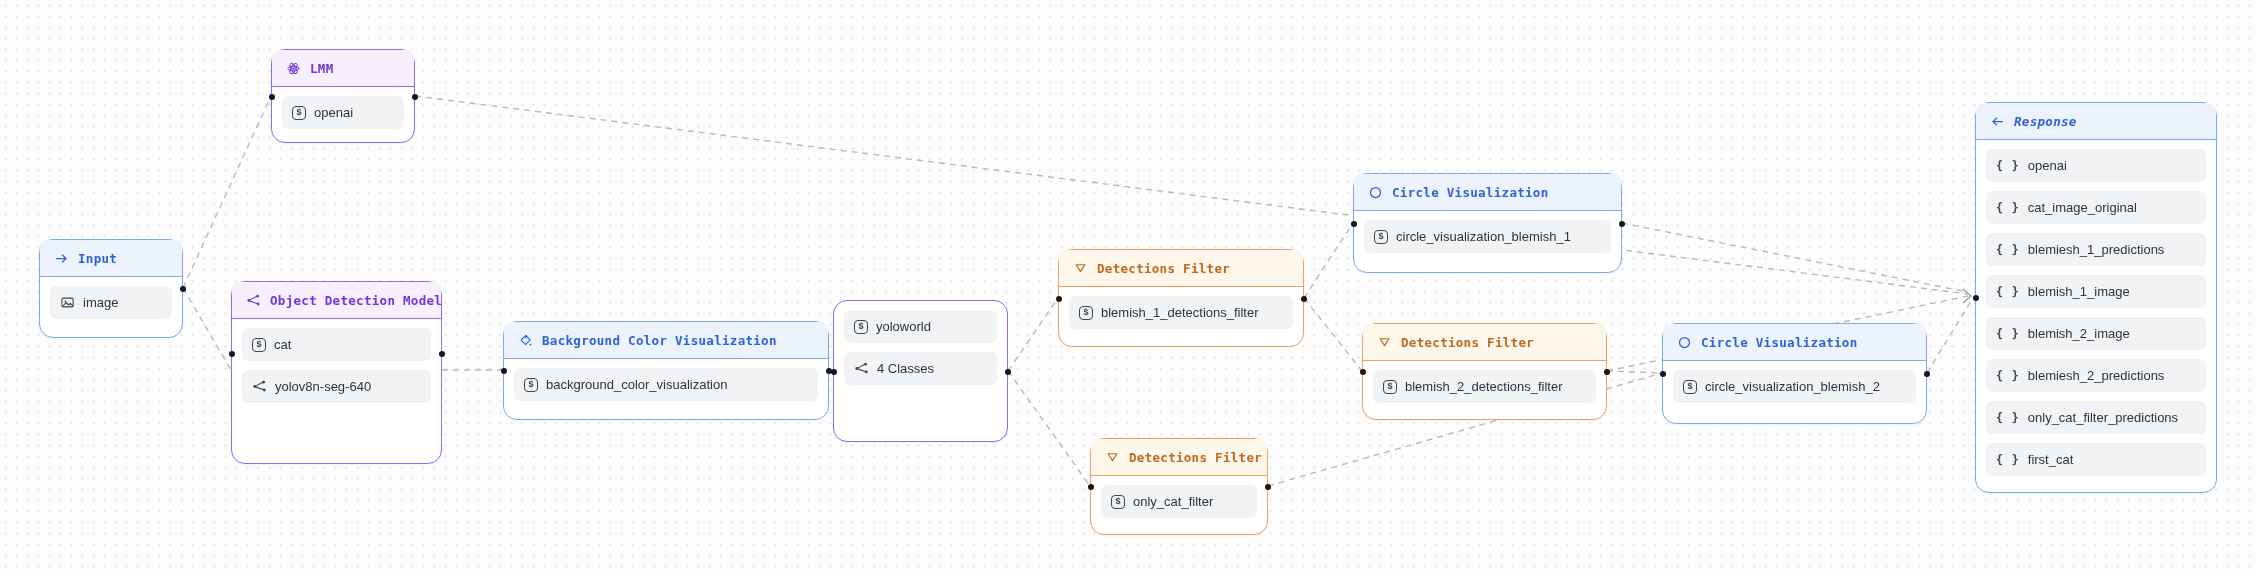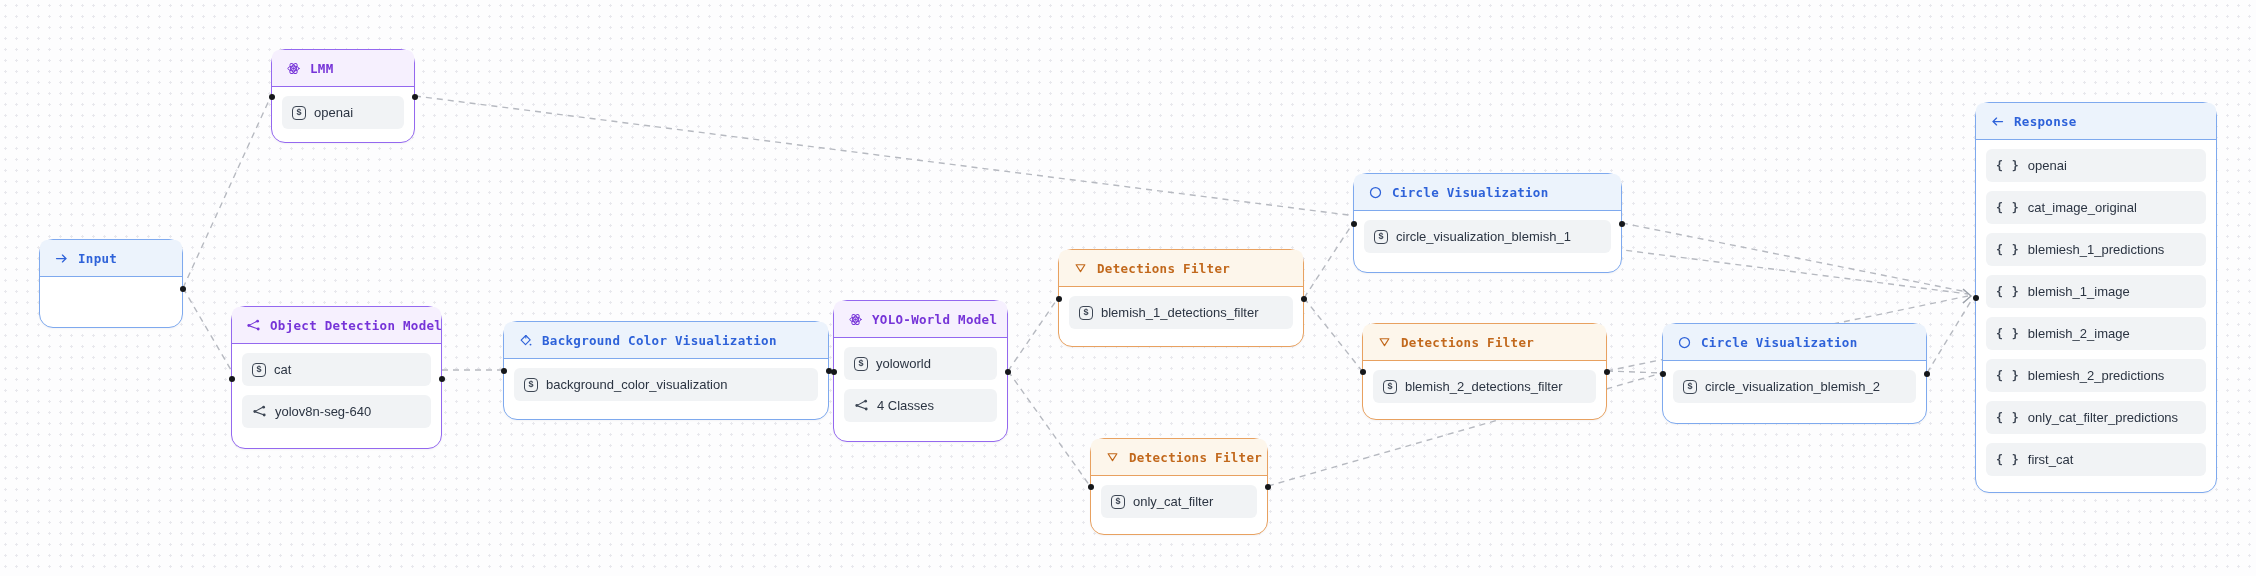--- a/index.html
+++ b/index.html
@@ -100,33 +100,45 @@
           <div class="item">
             <span class="iicon">
               <span class="sqicon" aria-hidden="true">$</span>
             </span>
             <span>openai</span>
           </div>
         </div>
         <span class="handle" style="background: rgb(21, 23, 26); top: 44px; left: -3.5px;"></span>
         <span class="handle" style="background: rgb(21, 23, 26); top: 44px; right: -3.5px;"></span>
       </div>
-      <div class="node" style="left: 39px; top: 239px; width: 144px; height: 89px; border-color: rgb(126, 169, 238);">
+      <div class="node" style="left: 39px; top: 239px; width: 144px; height: 99px; border-color: rgb(126, 169, 238);">
         <div class="node-header" style="background: rgb(236, 243, 252); border-bottom-color: rgb(126, 169, 238); color: rgb(46, 98, 217);">
           <span class="hicon">
             <svg width="15" height="15" viewBox="0 0 24 24" fill="none" stroke="currentColor" stroke-width="2" stroke-linecap="round" stroke-linejoin="round">
               <path d="M4 12 H19"></path>
               <path d="M13.5 6.5 L19 12 L13.5 17.5"></path>
             </svg>
           </span>
           <span>Input</span>
         </div>
+        <div class="node-body">
+          <div class="item">
+            <span class="iicon">
+              <svg width="15" height="15" viewBox="0 0 24 24" fill="none" stroke="currentColor" stroke-width="1.7" stroke-linecap="round" stroke-linejoin="round">
+                <rect x="3" y="5" width="18" height="14" rx="2"></rect>
+                <circle cx="8.5" cy="10" r="1.4" fill="currentColor" stroke="none"></circle>
+                <path d="M5.5 16.5 L10 12 L14 16 L16.5 13.5 L20.5 17.5"></path>
+              </svg>
+            </span>
+            <span>image</span>
+          </div>
+        </div>
         <span class="handle" style="background: rgb(21, 23, 26); top: 46px; right: -3.5px;"></span>
       </div>
-      <div class="node" style="left: 231px; top: 306px; width: 211px; height: 143px; border-color: rgb(148, 104, 239);">
+      <div class="node" style="left: 231px; top: 281px; width: 211px; height: 183px; border-color: rgb(148, 104, 239);">
         <div class="node-header" style="background: rgb(246, 240, 254); border-bottom-color: rgb(148, 104, 239); color: rgb(118, 52, 216);">
           <span class="hicon">
             <svg width="15" height="15" viewBox="0 0 24 24" fill="none" stroke="currentColor" stroke-width="1.7" stroke-linecap="round" stroke-linejoin="round">
               <circle cx="4.5" cy="12" r="2.3" fill="currentColor" stroke="none"></circle>
               <circle cx="18.5" cy="5" r="2.3" fill="currentColor" stroke="none"></circle>
               <circle cx="19.5" cy="17.5" r="2.3" fill="currentColor" stroke="none"></circle>
               <path d="M6.5 11 L16.5 5.7"></path>
               <path d="M6.7 13 L17.4 16.8"></path>
             </svg>
           </span>
@@ -171,31 +183,20 @@
             <span class="iicon">
               <span class="sqicon" aria-hidden="true">$</span>
             </span>
             <span>background_color_visualization</span>
           </div>
         </div>
         <span class="handle" style="background: rgb(21, 23, 26); top: 46px; left: -3.5px;"></span>
         <span class="handle" style="background: rgb(21, 23, 26); top: 46px; right: -3.5px;"></span>
       </div>
       <div class="node" style="left: 833px; top: 300px; width: 175px; height: 142px; border-color: rgb(148, 104, 239);">
-        <div class="node-header" style="background: rgb(246, 240, 254); border-bottom-color: rgb(148, 104, 239); color: rgb(118, 52, 216);">
-          <span class="hicon">
-            <svg width="15" height="15" viewBox="0 0 24 24" fill="none" stroke="currentColor" stroke-width="1.6" stroke-linecap="round" stroke-linejoin="round">
-              <circle cx="12" cy="12" r="2.1" fill="currentColor" stroke="none"></circle>
-              <ellipse cx="12" cy="12" rx="9" ry="3.8"></ellipse>
-              <ellipse cx="12" cy="12" rx="9" ry="3.8" transform="rotate(60 12 12)"></ellipse>
-              <ellipse cx="12" cy="12" rx="9" ry="3.8" transform="rotate(120 12 12)"></ellipse>
-            </svg>
-          </span>
-          <span>YOLO-World Model</span>
-        </div>
         <div class="node-body">
           <div class="item">
             <span class="iicon">
               <span class="sqicon" aria-hidden="true">$</span>
             </span>
             <span>yoloworld</span>
           </div>
           <div class="item">
             <span class="iicon">
               <svg width="15" height="15" viewBox="0 0 24 24" fill="none" stroke="currentColor" stroke-width="1.7" stroke-linecap="round" stroke-linejoin="round">
@@ -306,21 +307,21 @@
             <span class="iicon">
               <span class="sqicon" aria-hidden="true">$</span>
             </span>
             <span>only_cat_filter</span>
           </div>
         </div>
         <span class="handle" style="background: rgb(21, 23, 26); top: 45px; left: -3.5px;"></span>
         <span class="handle" style="background: rgb(21, 23, 26); top: 45px; right: -3.5px;"></span>
       </div>
       <div class="node" style="left: 1975px; top: 102px; width: 242px; height: 391px; border-color: rgb(126, 169, 238);">
-        <div class="node-header" style="background: rgb(236, 243, 252); border-bottom-color: rgb(126, 169, 238); color: rgb(46, 98, 217);">
+        <div class="node-header" style="background: rgb(236, 243, 252); border-bottom-color: rgb(126, 169, 238); color: rgb(46, 98, 217); font-style: italic;">
           <span class="hicon">
             <svg width="15" height="15" viewBox="0 0 24 24" fill="none" stroke="currentColor" stroke-width="2" stroke-linecap="round" stroke-linejoin="round">
               <path d="M20 12 H5"></path>
               <path d="M10.5 6.5 L5 12 L10.5 17.5"></path>
             </svg>
           </span>
           <span>Response</span>
         </div>
         <div class="node-body">
           <div class="item">

